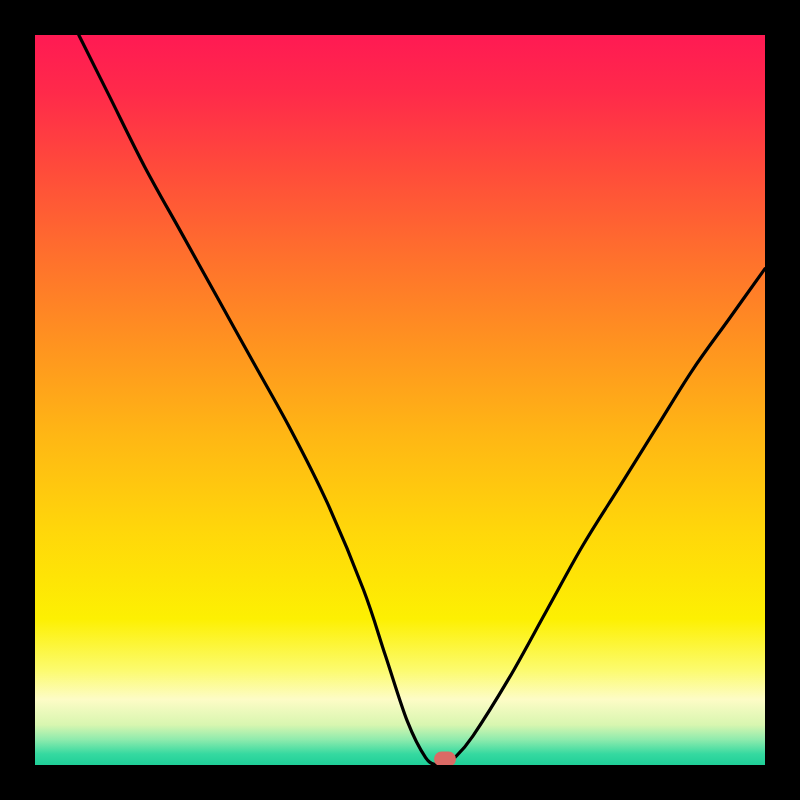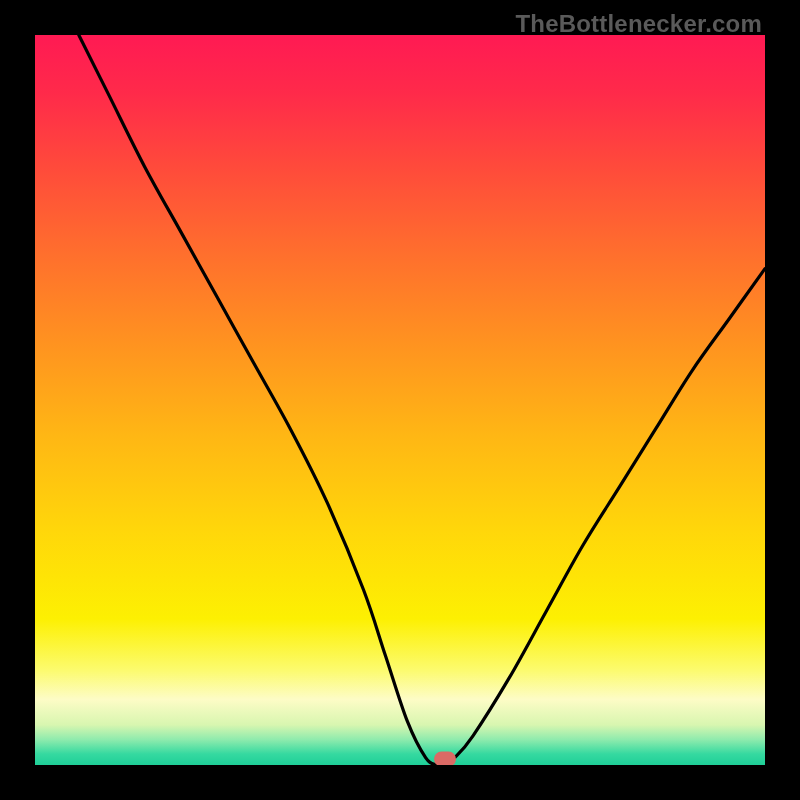--- a/index.html
+++ b/index.html
@@ -90,15 +90,14 @@
     </svg>
 
     <svg class="curve" viewBox="0 0 730 730" preserveAspectRatio="none">
       <path id="curve-path" d="M 43.8 0.0 C 48.7 9.7, 62.0 36.5, 73.0 58.4 C 84.0 80.3, 97.3 108.3, 109.5 131.4 C 121.7 154.5, 133.8 175.2, 146.0 197.1 C 158.2 219.0, 170.3 240.9, 182.5 262.8 C 194.7 284.7, 206.8 306.6, 219.0 328.5 C 231.2 350.4, 243.3 371.1, 255.5 394.2 C 267.7 417.3, 279.8 440.4, 292.0 467.2 C 304.2 494.0, 318.8 529.3, 328.5 554.8 C 338.2 580.3, 343.1 598.6, 350.4 620.5 C 357.7 642.4, 365.6 669.2, 372.3 686.2 C 379.0 703.2, 385.7 715.4, 390.6 722.7 C 395.4 730.0, 398.5 728.8, 401.5 730.0 C 404.5 731.2, 405.8 731.2, 408.8 730.0 C 411.8 728.8, 414.9 727.6, 419.7 722.7 C 424.6 717.8, 428.9 714.2, 438.0 700.8 C 447.1 687.4, 462.3 663.1, 474.5 642.4 C 486.7 621.7, 498.8 598.6, 511.0 576.7 C 523.2 554.8, 535.3 531.7, 547.5 511.0 C 559.7 490.3, 571.8 472.1, 584.0 452.6 C 596.2 433.1, 608.3 413.7, 620.5 394.2 C 632.7 374.7, 644.8 354.0, 657.0 335.8 C 669.2 317.5, 681.3 301.7, 693.5 284.7 C 705.7 267.7, 723.9 242.1, 730.0 233.6" fill="none" stroke="#000" stroke-width="3.2" stroke-linecap="round" stroke-linejoin="round"></path>
     </svg>
 
     <div class="marker" style="left: 410px; top: 724px;"></div>
 
   </div>
 
-  <div class="watermark">TheBottlenecker.com</div>
 
 </div>
 
 </body></html>

